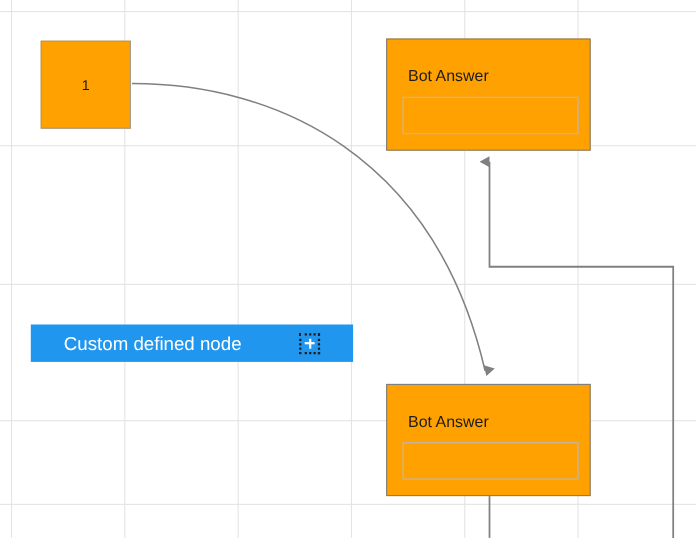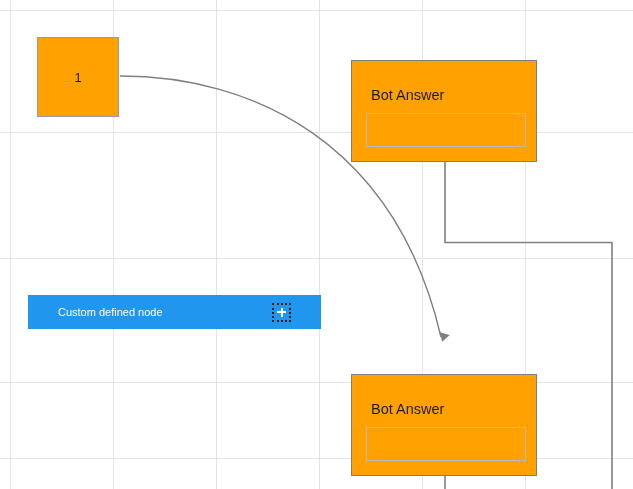--- a/index.html
+++ b/index.html
@@ -64,21 +64,20 @@
   .node-simple .node-num {
     font-size: 13px;
     color: #1b1b1b;
     line-height: 1;
   }
 
   .node-card {
     background: #FFA100;
     border: 1px solid #7f7f7f;
     padding: 0;
-    margin-top: 25px;
   }
   .node-card .card-title {
     position: absolute;
     left: 19px;
     top: 27px;
     font-size: 14.5px;
     color: #1d1d1d;
     line-height: 1;
     white-space: nowrap;
   }
@@ -98,21 +97,21 @@
     position: absolute;
     box-sizing: border-box;
     background: #2196ee;
     display: flex;
     align-items: center;
     padding-left: 30px;
     padding-right: 12px;
   }
   .palette-item .palette-label {
     color: #ffffff;
-    font-size: 11px;
+    font-size: 17px;
     line-height: 1;
     white-space: nowrap;
     flex: 1;
   }
   .palette-item .plus-box {
     width: 19px;
     height: 19px;
     box-sizing: border-box;
     border: 2px dotted #1c1c1c;
     position: relative;

